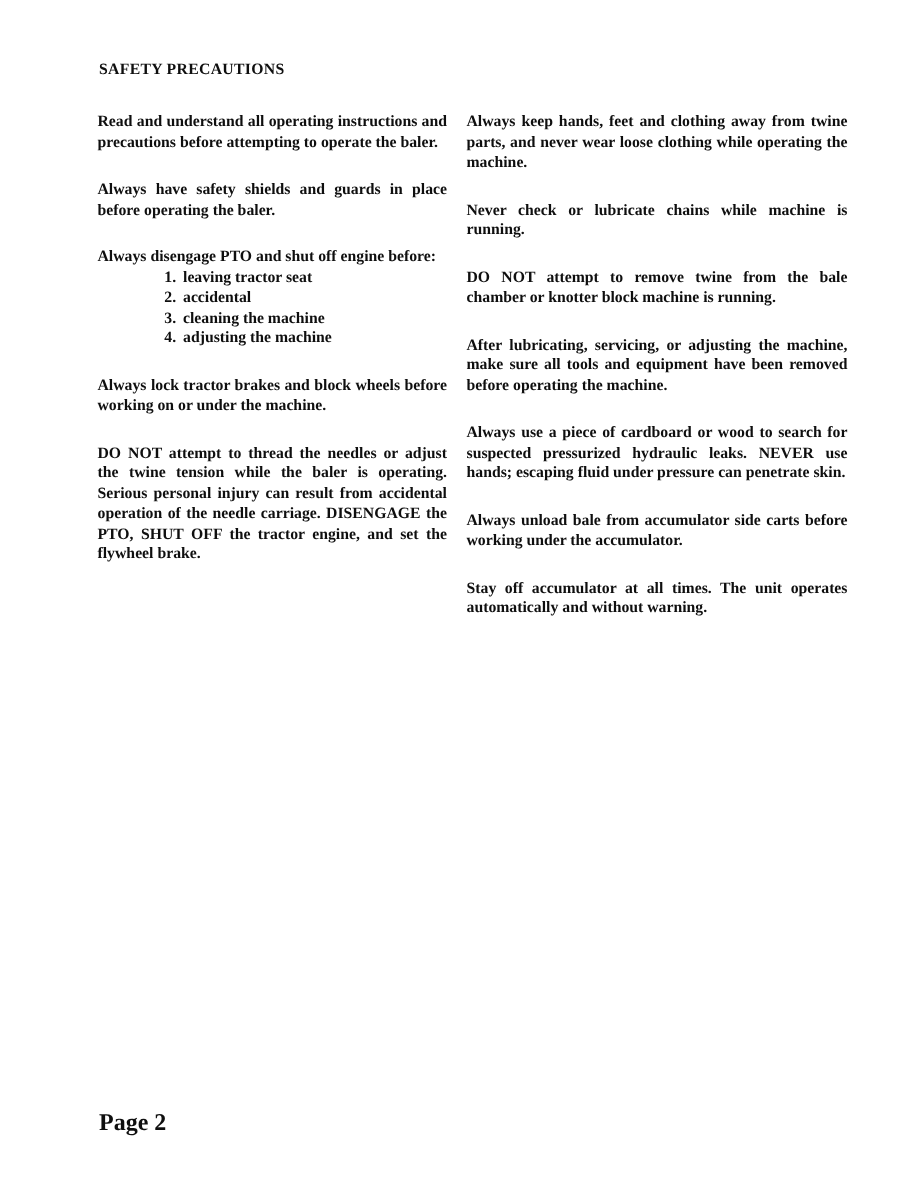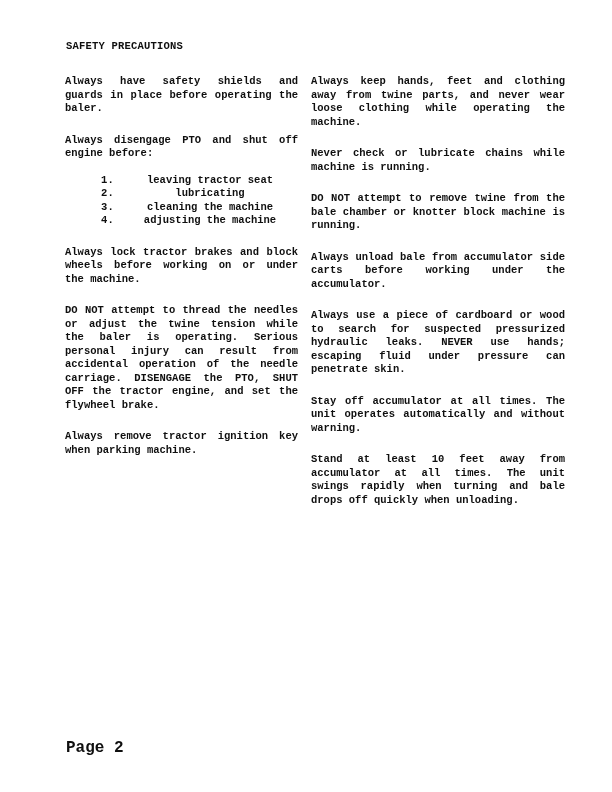--- a/index.html
+++ b/index.html
@@ -6,21 +6,21 @@
       margin: 0;
       padding: 0;
       background: #ffffff;
     }
     .page {
       position: relative;
       width: 612px;
       height: 792px;
       background: #ffffff;
       overflow: hidden;
-      font-family: Liberation Mono, monospace;
+      font-family: Liberation Serif, serif;
       font-weight: 700;
       color: #0f0f0f;
       -webkit-font-smoothing: antialiased;
     }
     .doc-header {
       position: absolute;
       left: 66px;
       top: 40px;
       font-size: 10.5px;
       line-height: 13px;
@@ -36,29 +36,28 @@
     .col-a { width: 233px; }
     .col-b { width: 254px; }
     .content p {
       margin: 0 0 18px 0;
       font-size: 10.5px;
       line-height: 13.5px;
       text-align: justify;
       text-justify: inter-word;
     }
     .content p.no-gap {
-      margin-bottom: 13px;
+      margin-bottom: 0;
     }
     .content ol {
       margin: 0 0 18px 0;
       padding-left: 55px;
       list-style: decimal outside;
       font-size: 10.5px;
       line-height: 13.5px;
-      text-align: center;
     }
     .content ol li {
       padding-left: 2px;
     }
     .doc-footer {
       position: absolute;
       left: 66px;
       top: 742px;
       font-size: 16px;
       line-height: 13px;
@@ -67,40 +66,40 @@
 </head>
 <body>
 
 <div class="page">
 
   <div class="doc-header">SAFETY PRECAUTIONS</div>
 
   <div class="content">
 
     <div class="col-a">
+      <p>Read and understand all operating instructions and precautions before attempting to operate the baler.</p>
       <p>Always have safety shields and guards in place before operating the baler.</p>
       <p class="no-gap">Always disengage PTO and shut off engine before:</p>
       <ol>
         <li>leaving tractor seat</li>
-        <li>lubricating</li>
+        <li>accidental</li>
         <li>cleaning the machine</li>
         <li>adjusting the machine</li>
       </ol>
       <p>Always lock tractor brakes and block wheels before working on or under the machine.</p>
       <p>DO NOT attempt to thread the needles or adjust the twine tension while the baler is operating. Serious personal injury can result from accidental operation of the needle carriage. DISENGAGE the PTO, SHUT OFF the tractor engine, and set the flywheel brake.</p>
-      <p>Always remove tractor ignition key when parking machine.</p>
     </div>
 
     <div class="col-b">
       <p>Always keep hands, feet and clothing away from twine parts, and never wear loose clothing while operating the machine.</p>
       <p>Never check or lubricate chains while machine is running.</p>
       <p>DO NOT attempt to remove twine from the bale chamber or knotter block machine is running.</p>
+      <p>After lubricating, servicing, or adjusting the machine, make sure all tools and equipment have been removed before operating the machine.</p>
+      <p>Always use a piece of cardboard or wood to search for suspected pressurized hydraulic leaks. NEVER use hands; escaping fluid under pressure can penetrate skin.</p>
       <p>Always unload bale from accumulator side carts before working under the accumulator.</p>
-      <p>Always use a piece of cardboard or wood to search for suspected pressurized hydraulic leaks. NEVER use hands; escaping fluid under pressure can penetrate skin.</p>
       <p>Stay off accumulator at all times. The unit operates automatically and without warning.</p>
-      <p>Stand at least 10 feet away from accumulator at all times. The unit swings rapidly when turning and bale drops off quickly when unloading.</p>
     </div>
 
   </div>
 
   <div class="doc-footer">Page 2</div>
 
 </div>
 
 </body></html>

